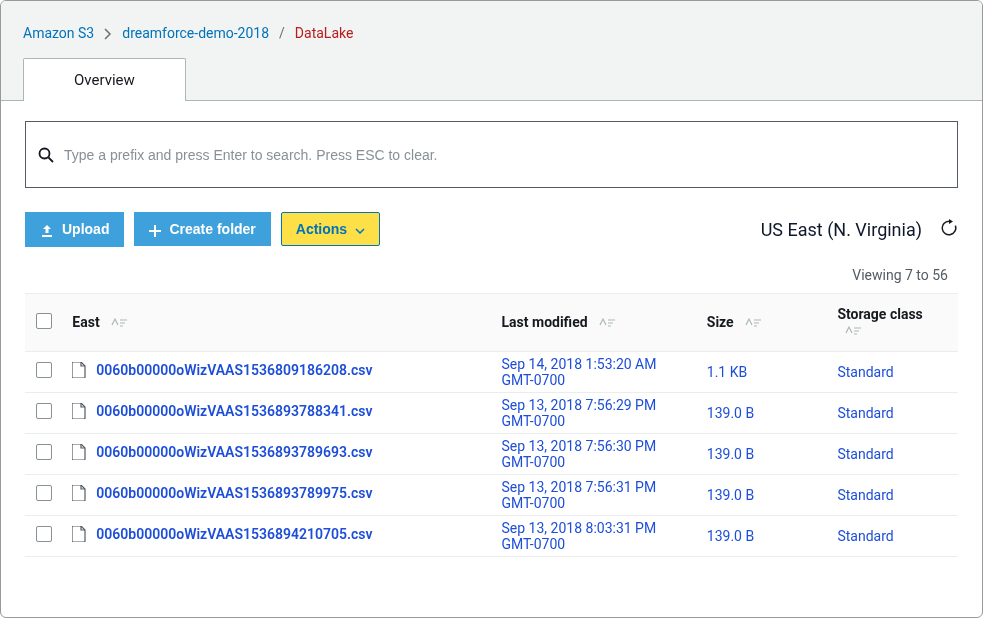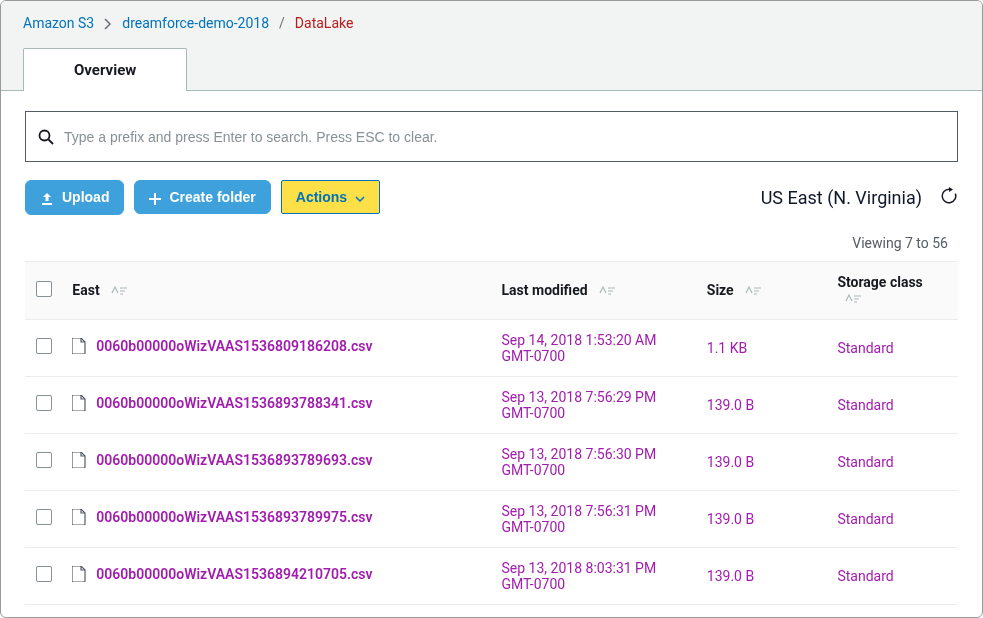--- a/index.html
+++ b/index.html
@@ -9,53 +9,53 @@
     color: #16191f;
     background: #fff;
     width: 983px;
     height: 618px;
     border: 1px solid #999;
     border-radius: 6px;
     overflow: hidden;
   }
   .header {
     background: #f2f3f3;
-    padding: 14px 22px 0 22px;
+    padding: 24px 22px 0 22px;
     border-bottom: 1px solid #aab7b8;
     text-align: center;
   }
   .breadcrumb {
     display: flex;
     align-items: center;
     gap: 10px;
     font-size: 14px;
     padding-bottom: 16px;
   }
   .breadcrumb a { color: #0073bb; text-decoration: none; }
   .breadcrumb .sep { color: #687078; }
   .breadcrumb .current { color: #b91c1c; }
   .tabs { display: flex; }
   .tab {
     padding: 12px 50px;
     background: #fff;
     border: 1px solid #aab7b8;
     border-bottom: none;
     border-radius: 2px 2px 0 0;
-    font-weight: 700;
+    font-weight: 400;
     font-size: 15px;
     position: relative;
     bottom: -1px;
   }
   .content { padding: 20px 24px; }
   .search-wrap {
     border: 1px solid #545b64;
     display: flex;
     align-items: center;
-    padding: 16px 12px;
-    margin-bottom: 18px;
+    padding: 24px 12px;
+    margin-bottom: 24px;
   }
   .search-wrap input {
     border: none;
     outline: none;
     flex: 1;
     font-size: 14px;
     color: #16191f;
     margin-left: 10px;
   }
   .search-wrap input::placeholder { color: #879196; }
@@ -68,43 +68,43 @@
   .btn {
     display: inline-flex;
     align-items: center;
     gap: 8px;
     padding: 8px 14px;
     font-size: 14px;
     font-weight: 600;
     cursor: pointer;
     border: 1px solid transparent;
   }
-  .btn-primary { background: #3ea1dc; color: #fff; border-color: #3ea1dc; border-radius: 6px; }
+  .btn-primary { background: #3ea1dc; color: #fff; border-color: #3ea1dc; }
   .btn-outline { background: #fde047; color: #0073bb; border-color: #0073bb; border-radius: 2px; }
   .toolbar-right { margin-left: auto; display: flex; align-items: center; gap: 18px; }
   .region { font-size: 18px; color: #0f172a; }
   .refresh-icon { width: 18px; height: 18px; cursor: pointer; }
   .pagination-info { text-align: right; color: #545b64; font-size: 14px; padding: 0 10px 10px 0; }
   table { width: 100%; border-collapse: collapse; }
   thead th {
     text-align: left;
     font-weight: 700;
     font-size: 14px;
     padding: 12px 10px;
     background: #fafafa;
     border-top: 1px solid #eaeded;
     border-bottom: 1px solid #eaeded;
     color: #16191f;
   }
   thead th.checkbox-col, tbody td.checkbox-col { width: 40px; text-align: center; }
   tbody td {
-    padding: 12px 10px;
+    padding: 4px 10px;
     border-bottom: 1px solid #eaeded;
     vertical-align: middle;
-    color: #a21caf;
+    color: #1d4ed8;
   }
   tbody td.name-cell { font-weight: 600; }
   .file-icon { display: inline-block; margin-right: 10px; vertical-align: middle; }
   .checkbox {
     width: 16px; height: 16px;
     border: 1px solid #879196;
     border-radius: 2px;
     display: inline-block;
     background: #fff;
   }

